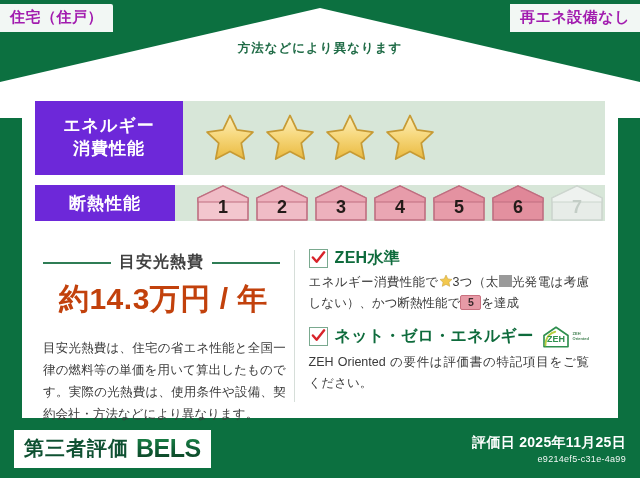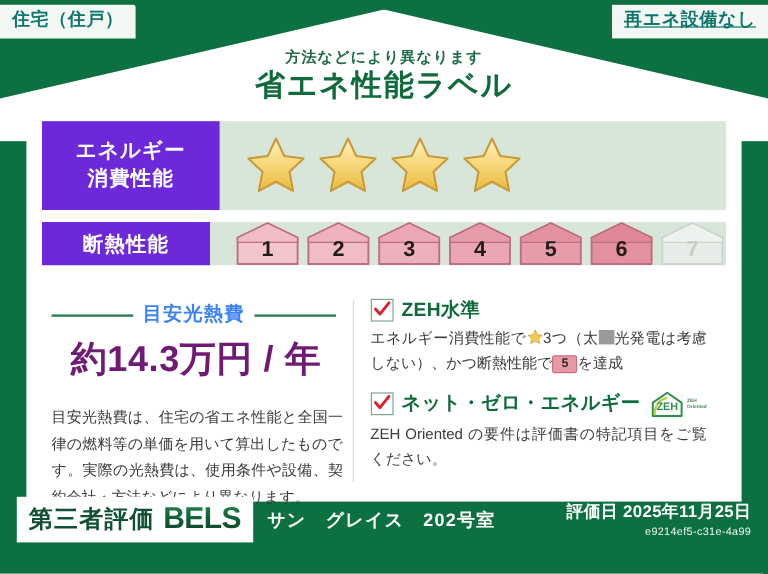--- a/index.html
+++ b/index.html
@@ -7,27 +7,27 @@
     width:640px;height:478px;
     background:#0c7040;
     font-family:"Liberation Sans","DejaVu Sans",sans-serif;
     overflow:hidden;position:relative;
   }
   .label-root{position:absolute;inset:0;}
 
   
   .corner-tag{
     position:absolute;top:4px;
-    background:#f2f7f4;color:#0f766e;
+    background:#f2f7f4;color:#a21caf;
     font-weight:bold;font-size:15px;
     padding:5px 10px 6px;line-height:1.1;
     letter-spacing:.5px;white-space:nowrap;
   }
   .corner-tag.left{left:0;border-top-right-radius:2px;}
-  .corner-tag.right{right:0;text-decoration:underline;}
+  .corner-tag.right{right:0;}
 
   
   .roof{
     position:absolute;left:0;right:0;top:0;height:118px;
     background:#ffffff;
     clip-path:polygon(50% 8px, 100% 82px, 100% 118px, 0 118px, 0 82px);
   }
   .roof-title-wrap{
     position:absolute;left:0;right:0;top:40px;text-align:center;
     pointer-events:none;
@@ -91,25 +91,25 @@
   .vdiv{width:1px;background:#d6ded9;margin:4px 10px 10px 2px;}
   .lower-right{flex:1;position:relative;padding-top:2px;}
 
   
   .cost-head{
     display:flex;align-items:center;gap:8px;
     margin:6px 12px 0 8px;
   }
   .cost-head .rule{flex:1;height:2px;background:#2f7d55;}
   .cost-head .txt{
-    color:#3b82f6;font-weight:bold;font-size:16px;letter-spacing:1px;
+    color:#404040;font-weight:bold;font-size:16px;letter-spacing:1px;
     white-space:nowrap;
   }
   .cost-value{
-    text-align:center;color:#701a75;font-weight:bold;
+    text-align:center;color:#c2410c;font-weight:bold;
     font-size:30px;letter-spacing:.5px;margin-top:6px;
   }
   .cost-note{
     margin:18px 6px 0 8px;color:#3a3a3a;font-size:12.5px;
     line-height:1.75;text-align:justify;
   }
 
   
   .zeh-block{margin:0 16px 10px 4px;}
   .zeh-head{display:flex;align-items:center;gap:7px;}
@@ -139,22 +139,22 @@
   }
   .zeh-logo{display:inline-flex;align-items:center;gap:2px;vertical-align:-6px;}
   .zeh-logo svg{width:30px;height:24px;}
   .zeh-logo .tiny{
     font-size:4px;line-height:1.15;color:#3f7f4f;font-weight:bold;
     text-align:left;
   }
 
   
   .footer{
-    position:absolute;left:0;right:0;bottom:16px;height:58px;
-    display:flex;align-items:center;
+    position:absolute;left:0;right:0;bottom:0;height:58px;
+    display:flex;align-items:center;gap:24px;
   }
   .bels-box{
     background:#ffffff;margin-left:14px;padding:4px 10px 5px;
     display:flex;align-items:center;gap:7px;
   }
   .bels-jp{color:#0f5132;font-weight:bold;font-size:20px;letter-spacing:1px;}
   .bels-en{
     font-size:25px;font-weight:bold;letter-spacing:-.5px;
     background:linear-gradient(180deg,#1f8a4c 0%,#0d5c33 55%,#123a22 100%);
     -webkit-background-clip:text;background-clip:text;color:transparent;
@@ -170,21 +170,20 @@
   .eval-id{font-size:9px;letter-spacing:.3px;margin-top:2px;opacity:.95;}
 </style>
 </head>
 <body>
 
 <div class="label-root">
 
   <div class="roof"></div>
   <div class="roof-title-wrap">
     <div class="roof-sub">方法などにより異なります</div>
-    <div class="roof-main">省エネ性能ラベル</div>
   </div>
 
   <div class="corner-tag left">住宅（住戸）</div>
   <div class="corner-tag right">再エネ設備なし</div>
 
   <div class="panel">
 
     <div class="perf-row energy">
       <div class="perf-key">
         <span>エネルギー</span>
@@ -360,20 +359,19 @@
 
       </div>
     </div>
   </div>
 
   <div class="footer">
     <div class="bels-box">
       <span class="bels-jp">第三者評価</span>
       <span class="bels-en">BELS</span>
     </div>
-    <div class="bldg-name">サン　グレイス　202号室</div>
     <div class="footer-right">
       <div class="eval-date">評価日 2025年11月25日</div>
       <div class="eval-id">e9214ef5-c31e-4a99</div>
     </div>
   </div>
 
 </div>
 
 </body></html>

